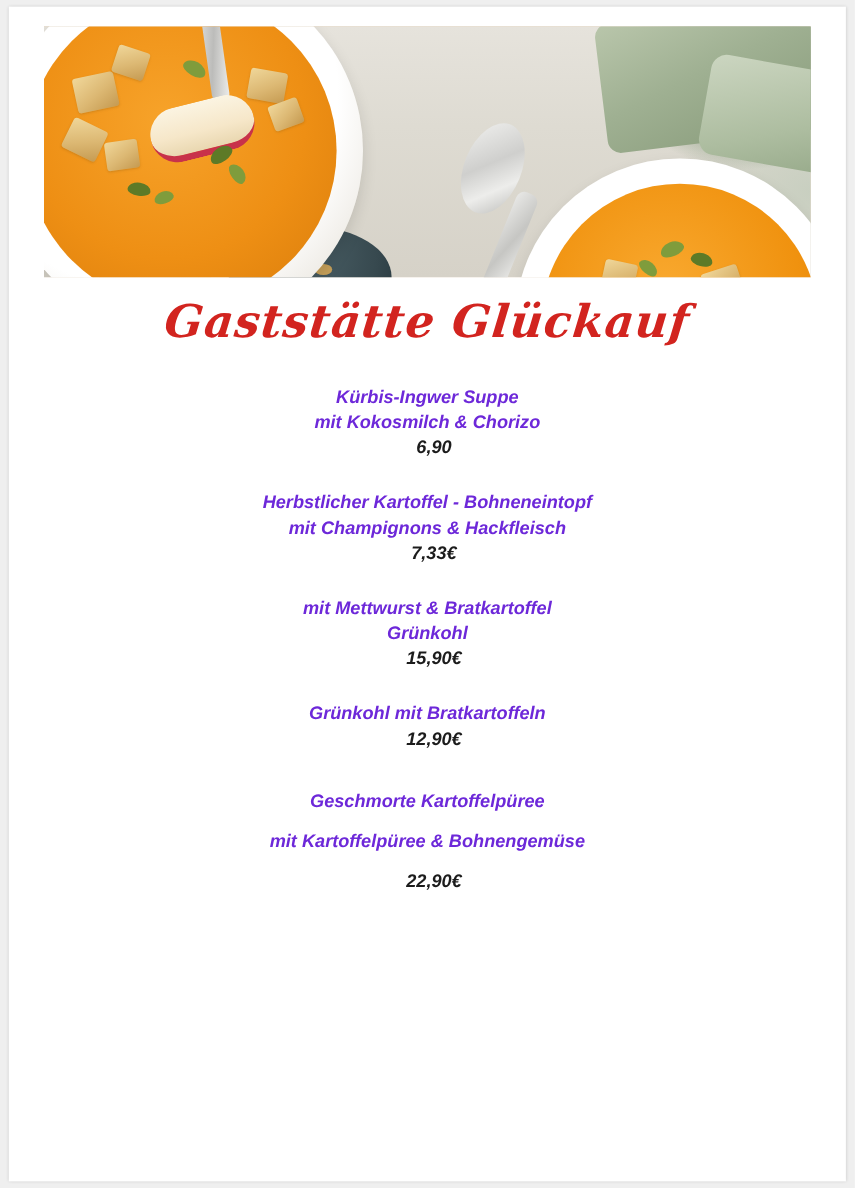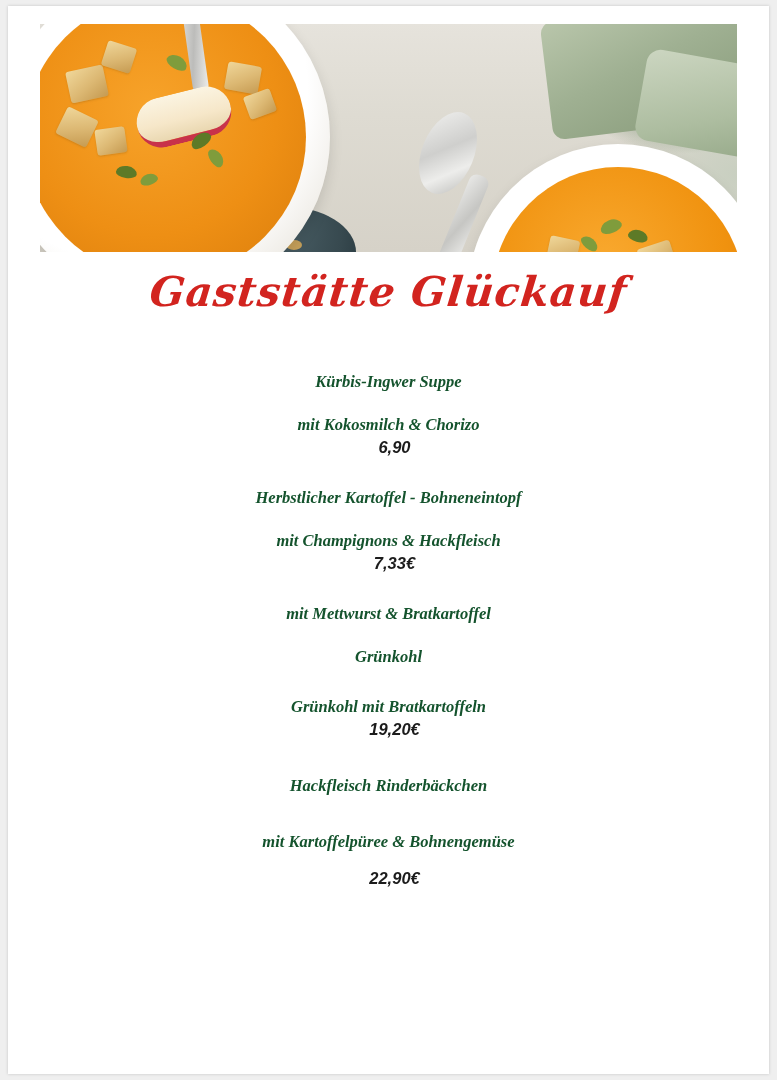--- a/index.html
+++ b/index.html
@@ -192,27 +192,26 @@
     position: absolute;
     left: 0;
     top: 344px;
     width: 761px;
   }
   .dish {
     text-align: center;
     margin-bottom: 27px;
   }
   .dish .line {
-    font-family: Liberation Serif, serif;
+    font-family: Liberation Sans, sans-serif;
     font-style: italic;
     font-weight: bold;
     font-size: 16.5px;
-    color: #14532d;
+    color: #6d28d9;
     line-height: 23px;
-    margin-top: 20px;
   }
   .dish .price {
     font-family: "Liberation Sans", sans-serif;
     font-style: italic;
     font-weight: bold;
     font-size: 16.5px;
     color: #1c1c1c;
     line-height: 23px;
     padding-left: 12px;
   }
@@ -277,27 +276,28 @@
 
     <div class="dish">
       <div class="line">Herbstlicher  Kartoffel - Bohneneintopf</div>
       <div class="line">mit Champignons &amp; Hackfleisch</div>
       <div class="price">7,33€</div>
     </div>
 
     <div class="dish">
       <div class="line">mit Mettwurst &amp; Bratkartoffel</div>
       <div class="line">Grünkohl</div>
+      <div class="price">15,90€</div>
     </div>
 
     <div class="dish">
       <div class="line">Grünkohl mit Bratkartoffeln</div>
-      <div class="price">19,20€</div>
+      <div class="price">12,90€</div>
     </div>
 
     <div class="dish loose">
-      <div class="line">Hackfleisch Rinderbäckchen</div>
+      <div class="line">Geschmorte Kartoffelpüree</div>
       <div class="line">mit Kartoffelpüree &amp; Bohnengemüse</div>
       <div class="price">22,90€</div>
     </div>
 
   </div>
 </div>
 
 </body></html>

